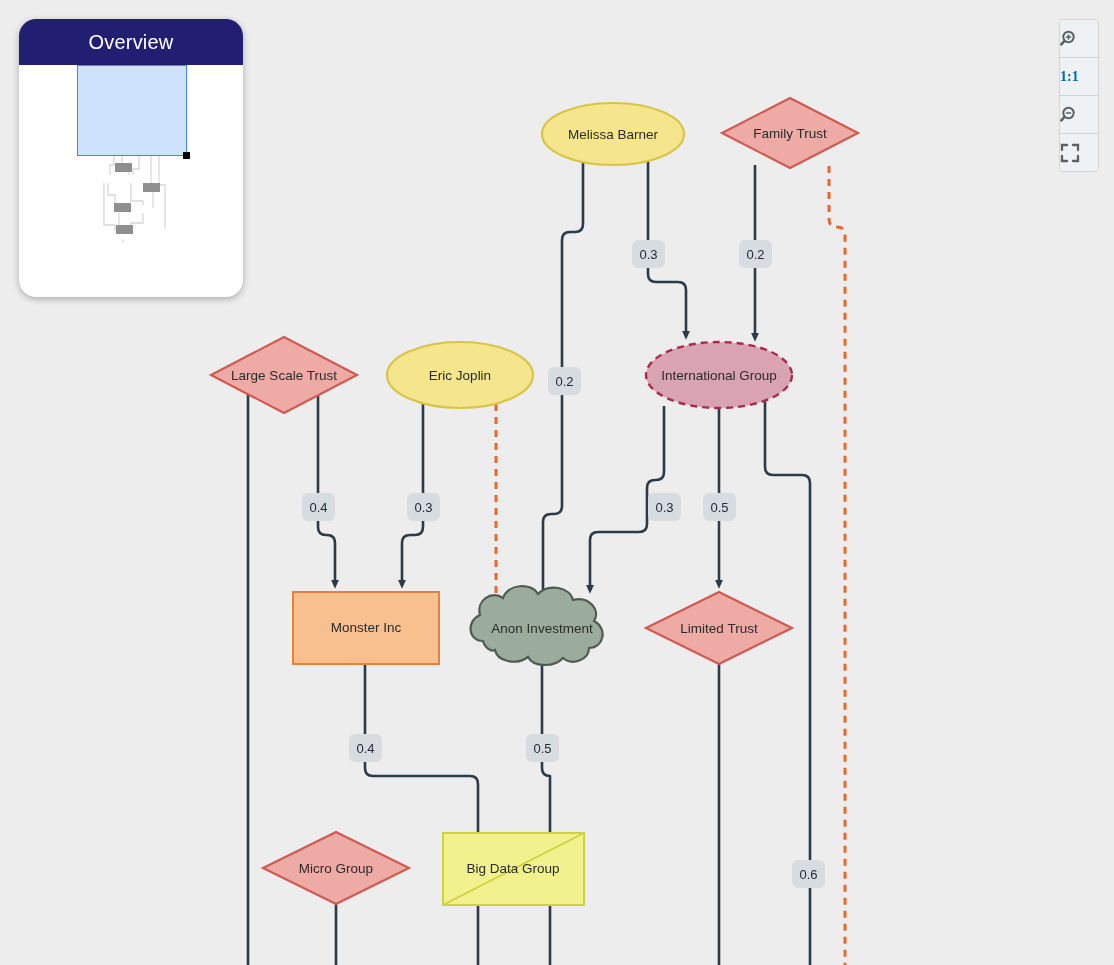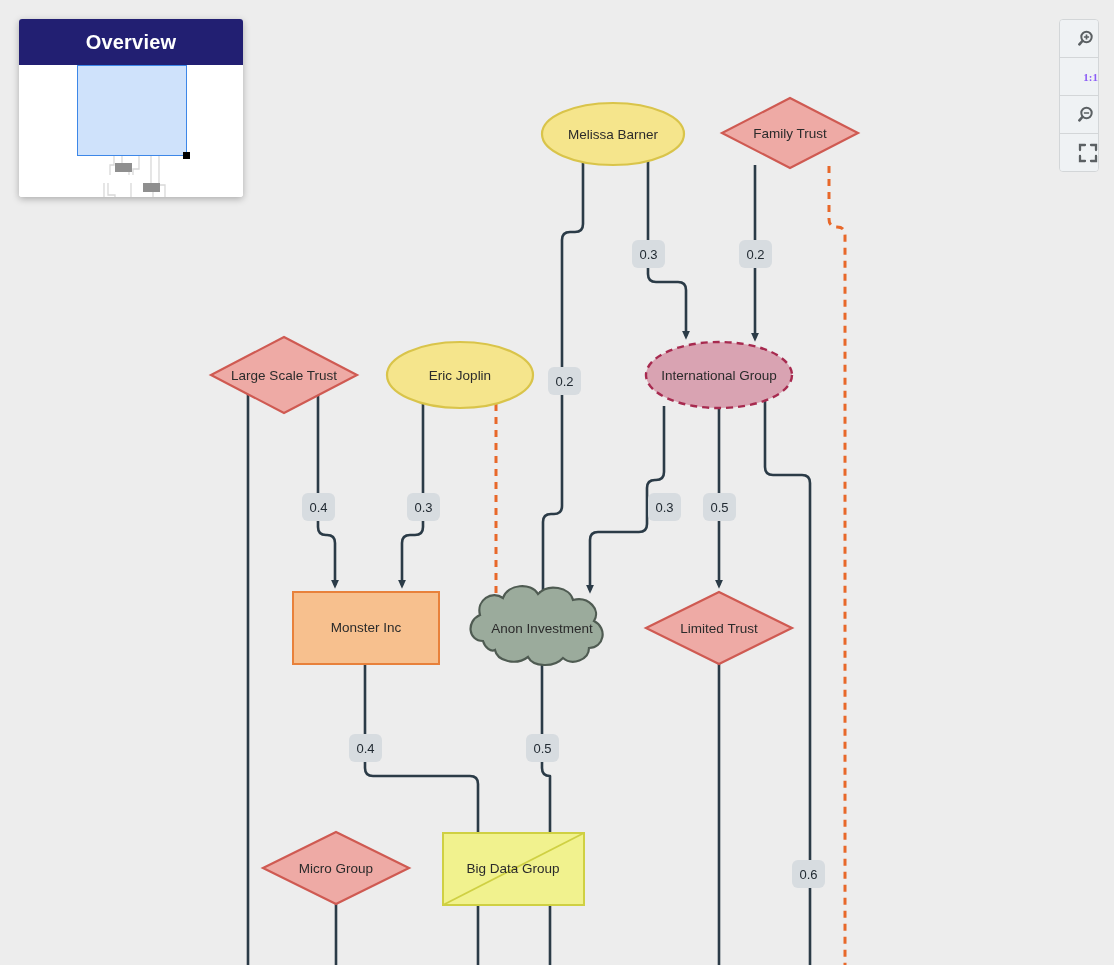--- a/index.html
+++ b/index.html
@@ -41,26 +41,25 @@
     font-size: 13px;
     fill: #222b33;
   }
 
   
   #overview-panel {
     position: absolute;
     left: 19px;
     top: 19px;
     width: 224px;
-    height: 178px;
+    height: 278px;
     background: #ffffff;
-    border-radius: 3px;
+    border-radius: 17px;
     box-shadow: 0 2px 7px rgba(0,0,0,0.28);
     overflow: hidden;
-    font-weight: bold;
   }
   #overview-header {
     height: 46px;
     background: #221f72;
     color: #ffffff;
     font-size: 20px;
     display: flex;
     align-items: center;
     justify-content: center;
     letter-spacing: 0.2px;
@@ -108,26 +107,26 @@
     width: 38px;
     border: 1px solid #d3d6d8;
     border-radius: 4px;
     background: #eff2f4;
     overflow: hidden;
   }
   .zoom-btn {
     height: 37px;
     display: flex;
     align-items: center;
-    justify-content: flex-end;
+    justify-content: flex-start;
     border-bottom: 1px solid #d3d6d8;
     cursor: pointer;
     background: #eff2f4;
-    color: #8b5cf6;
-    font-size: 11px;
+    color: #0369a1;
+    font-size: 14px;
     font-weight: bold;
     font-family: "Liberation Serif", serif;
   }
   .zoom-btn:last-child { border-bottom: none; }
   .zoom-btn svg { display: block; }
 </style>
 </head>
 <body>
 
 <div id="app">

